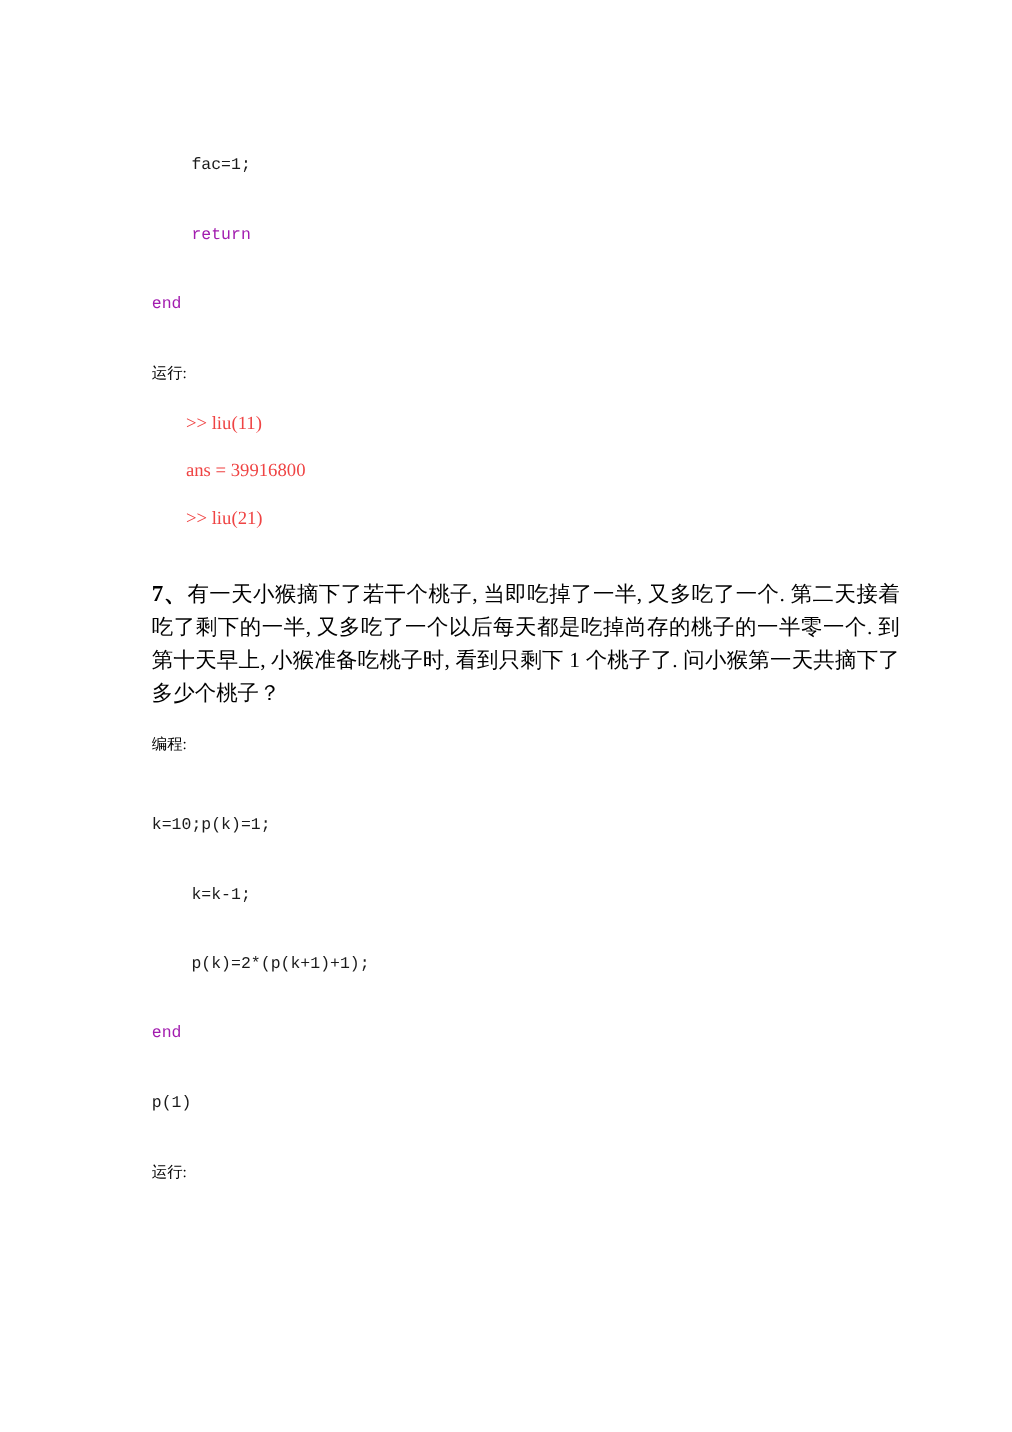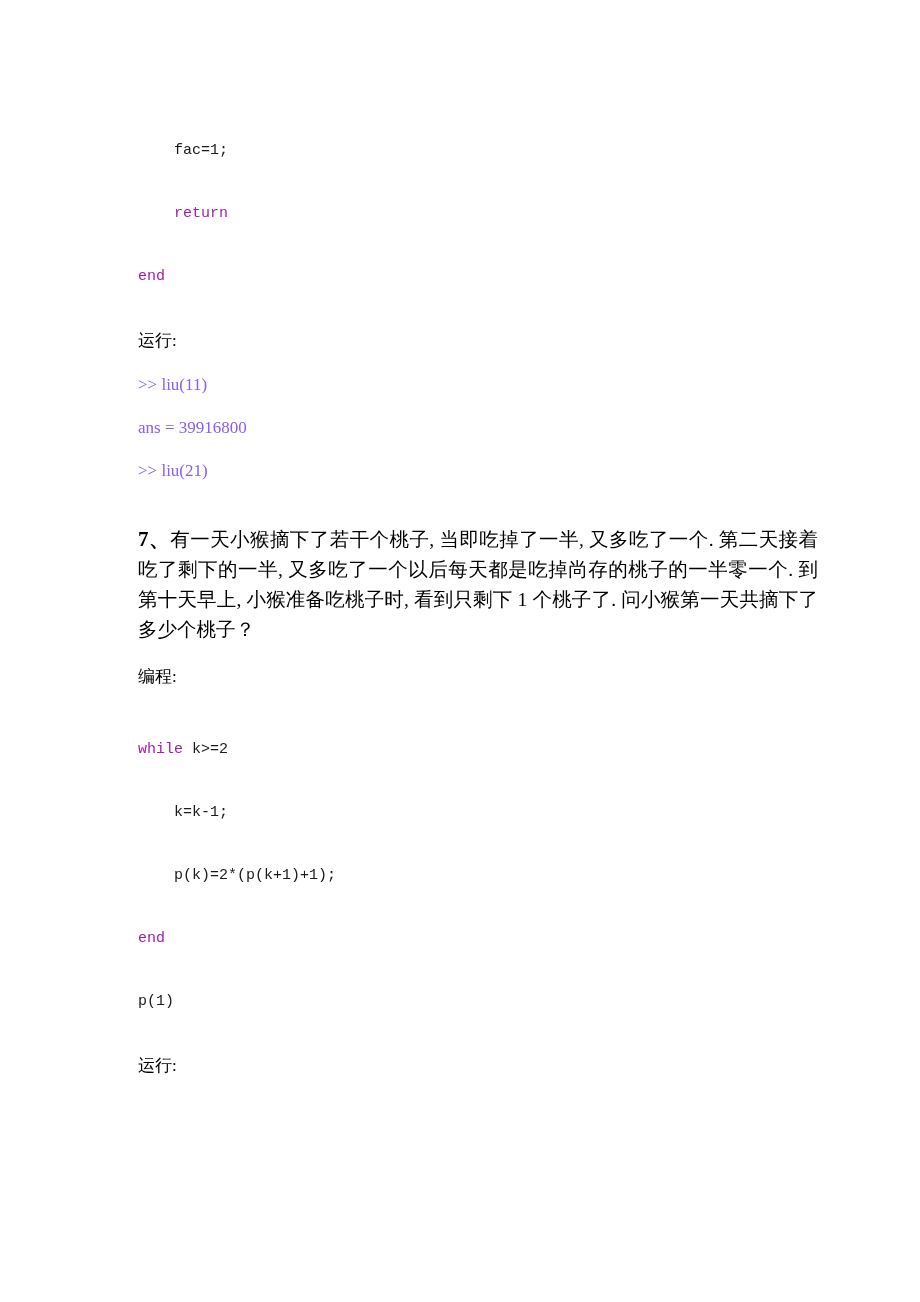--- a/index.html
+++ b/index.html
@@ -33,28 +33,29 @@
     letter-spacing: 0px;
   }
   .code .kw { color: #a21caf; }
 
   
   .out {
     font-family: "Liberation Serif", "DejaVu Serif", serif;
     font-size: 17px;
     line-height: 22px;
     white-space: pre;
-    color: #8b5cf6;
+    color: #ef4444;
     margin-top: 21px;
+    margin-left: 31px;
   }
 
   
   .label-cn {
     font-family: "Liberation Serif", "DejaVu Serif", serif;
-    font-size: 17px;
+    font-size: 14px;
     line-height: 24px;
     color: #000000;
   }
 
   
   .problem {
     font-family: "Liberation Serif", "DejaVu Serif", serif;
     font-size: 19.5px;
     line-height: 30px;
     color: #000000;
@@ -91,21 +92,21 @@
 
     <div class="problem"><span class="num">7、</span><span>有一天小猴摘下了若干个桃子, 当即吃掉了一半, 又多吃了一个. 第二天接着吃了剩下的一半, 又多吃了一个以后每天都是吃掉尚存的桃子的一半零一个. 到第十天早上, 小猴准备吃桃子时, 看到只剩下 1 个桃子了. 问小猴第一天共摘下了多少个桃子？</span></div>
 
     <div class="sp-md"></div>
 
     <div class="label-cn">编程:</div>
 
     <div class="sp-sm"></div>
 
     <div class="code">
-      <div><span class="kw">while</span><span> k&gt;=2</span></div>
+      <div><span>k=10;p(k)=1;</span></div>
       <div><span>    </span><span>k=k-1;</span></div>
       <div><span>    </span><span>p(k)=2*(p(k+1)+1);</span></div>
       <div><span class="kw">end</span></div>
       <div><span>p(1)</span></div>
     </div>
 
     <div class="label-cn">运行:</div>
 
   </div>
 </div>

